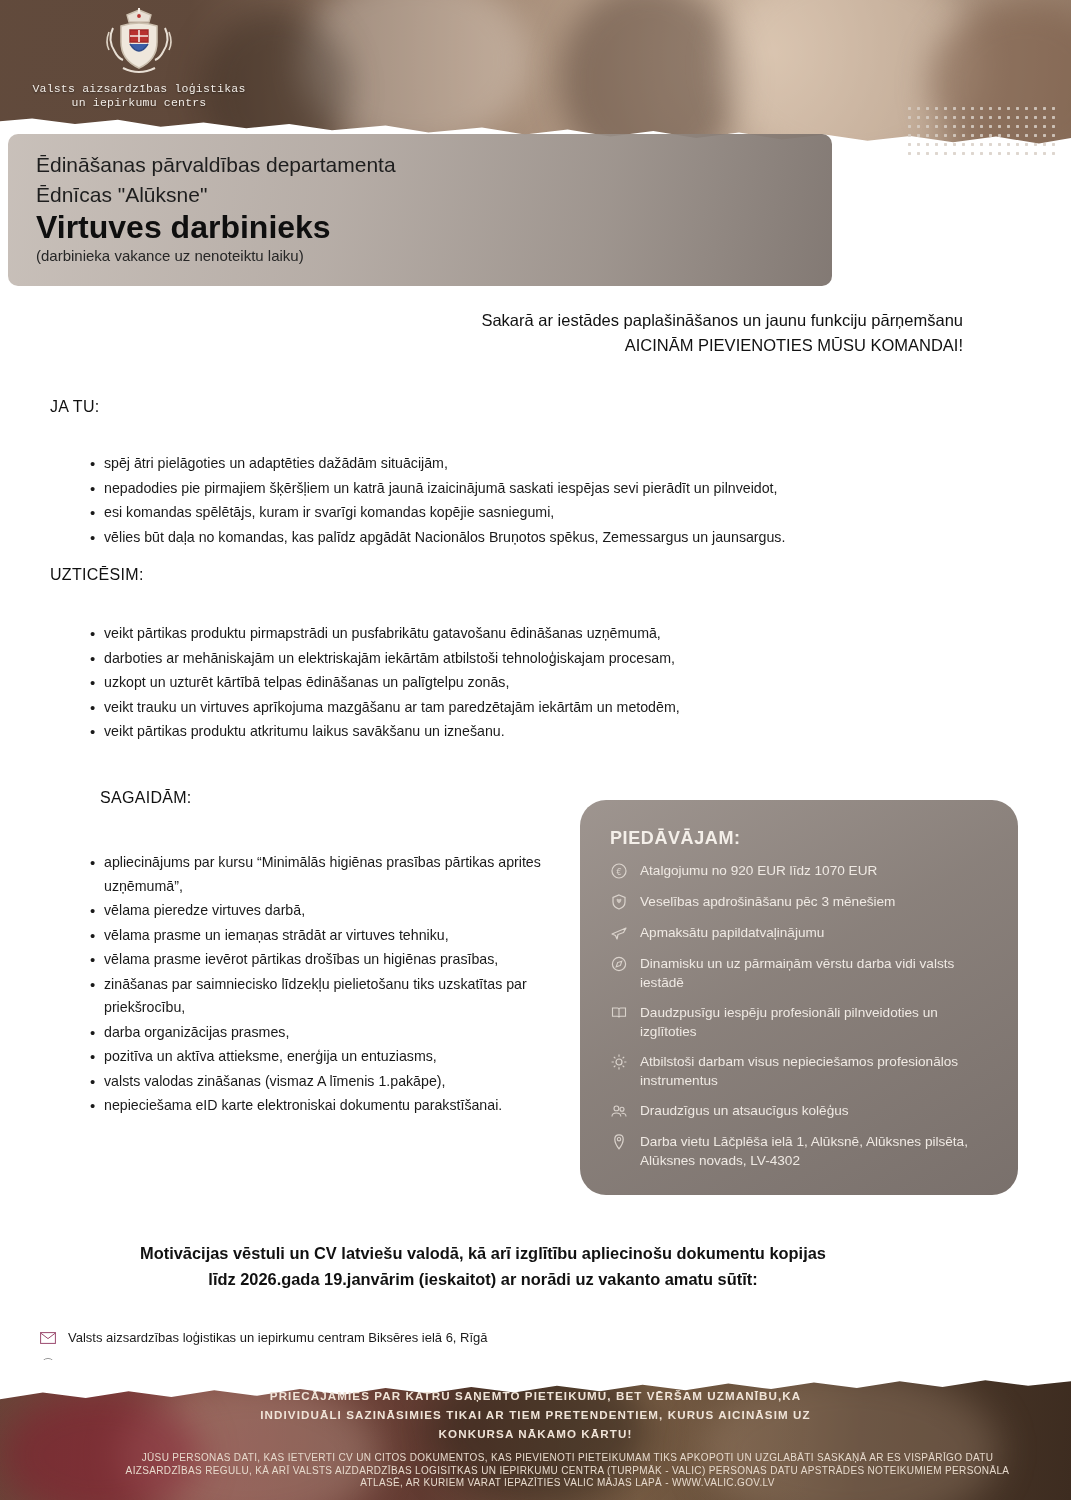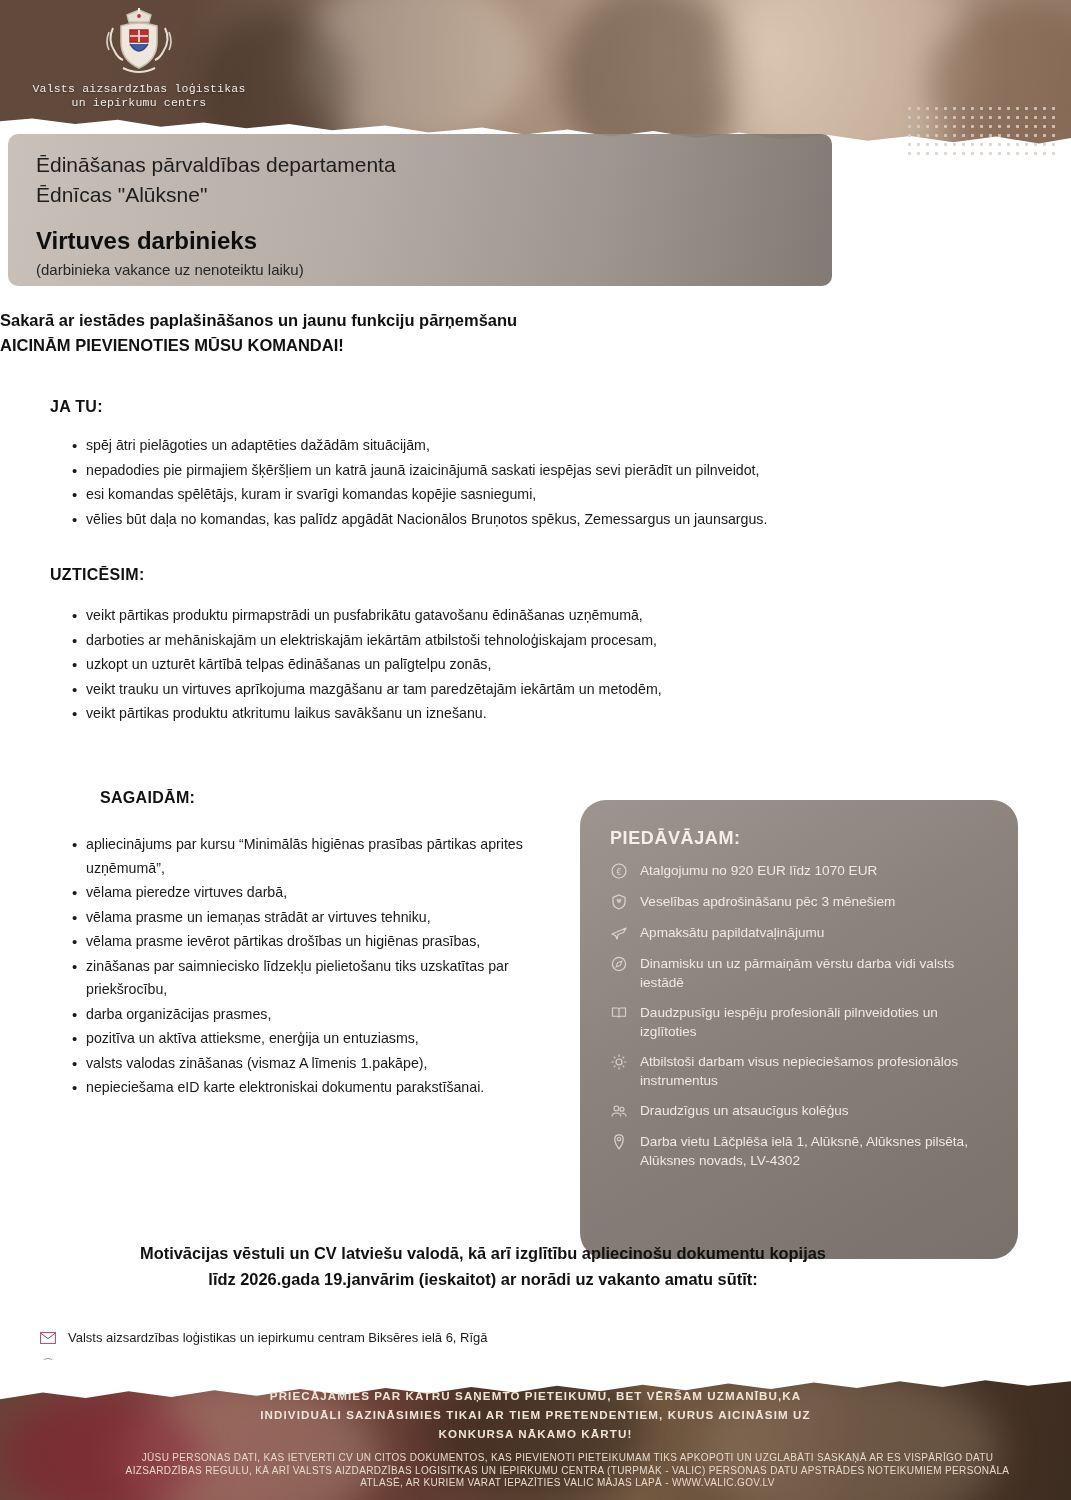--- a/index.html
+++ b/index.html
@@ -77,61 +77,61 @@
   .title-panel {
     position: absolute; left: 8px; top: 134px;
     width: 824px; height: 152px;
     border-radius: 10px;
     background: linear-gradient(100deg, rgba(196,187,180,0.92) 0%, rgba(176,166,159,0.92) 40%, rgba(150,140,133,0.92) 72%, rgba(120,110,104,0.92) 100%);
     padding: 16px 26px 10px 28px;
     color: #1b1b1b;
   }
   .title-line1 { font-size: 21px; line-height: 30px; color: #1e1e1e; }
   .title-line2 { font-size: 21px; line-height: 30px; color: #1e1e1e; }
-  .title-role { font-size: 24px; font-weight: bold; line-height: 34px; color: #0f0f0f; margin-top: 14px; }
+  .title-role { font-size: 32px; font-weight: bold; line-height: 34px; color: #0f0f0f; margin-top: 0; }
   .title-sub { font-size: 15px; line-height: 22px; color: #262626; margin-top: 1px; }
 
   
   .headline {
     position: absolute; left: 0; top: 308px;
-    width: 963px; text-align: left;
-    font-weight: bold; color: #111;
+    width: 963px; text-align: right;
+    font-weight: normal; color: #111;
   }
   .headline .h1 { font-size: 16.5px; line-height: 25px; }
   .headline .h2 { font-size: 16.5px; line-height: 25px; }
 
   
   .sec-head {
     position: absolute;
-    font-size: 16px; font-weight: bold; letter-spacing: 0.3px; color: #111;
+    font-size: 16px; font-weight: normal; letter-spacing: 0.3px; color: #111;
   }
   .sec-list {
     position: absolute;
-    margin: 0; padding: 0 0 0 22px;
+    margin: 18px; padding: 0 0 0 22px;
     list-style: none;
     font-size: 14.2px; line-height: 23.5px; color: #1a1a1a;
   }
   .sec-list li { position: relative; padding-left: 14px; margin-bottom: 1px; }
   .sec-list li::before {
     content: "•"; position: absolute; left: 0; top: 0; color: #1a1a1a; font-size: 15px;
   }
 
   #ja-tu-head { left: 50px; top: 398px; }
   #ja-tu-list { left: 50px; top: 434px; width: 900px; }
 
   #uzt-head { left: 50px; top: 566px; }
   #uzt-list { left: 50px; top: 604px; width: 900px; }
 
   #sag-head { left: 54px; top: 789px; margin-left: 46px; }
   #sag-list { left: 50px; top: 833px; width: 520px; }
 
   
   .offer-panel {
     position: absolute; left: 580px; top: 800px;
-    width: 438px; height: 459px;
+    width: 438px; height: 395px;
     border-radius: 26px;
     background: linear-gradient(150deg, rgba(150,140,134,0.92) 0%, rgba(128,118,112,0.92) 45%, rgba(110,100,95,0.92) 100%);
     padding: 28px 22px 16px 30px;
     color: #efe9e4;
   }
   .offer-title {
     font-size: 18px; font-weight: bold; letter-spacing: 0.6px;
     color: #f4efe9; margin-bottom: 12px;
   }
   .offer-item {

